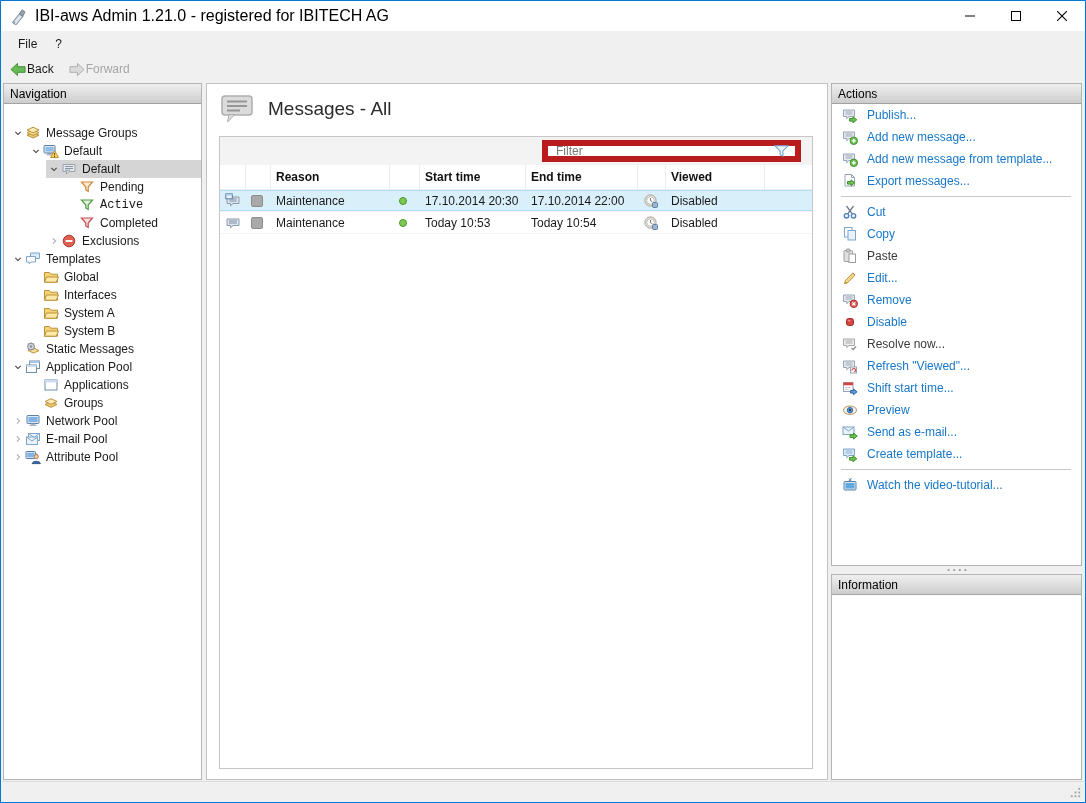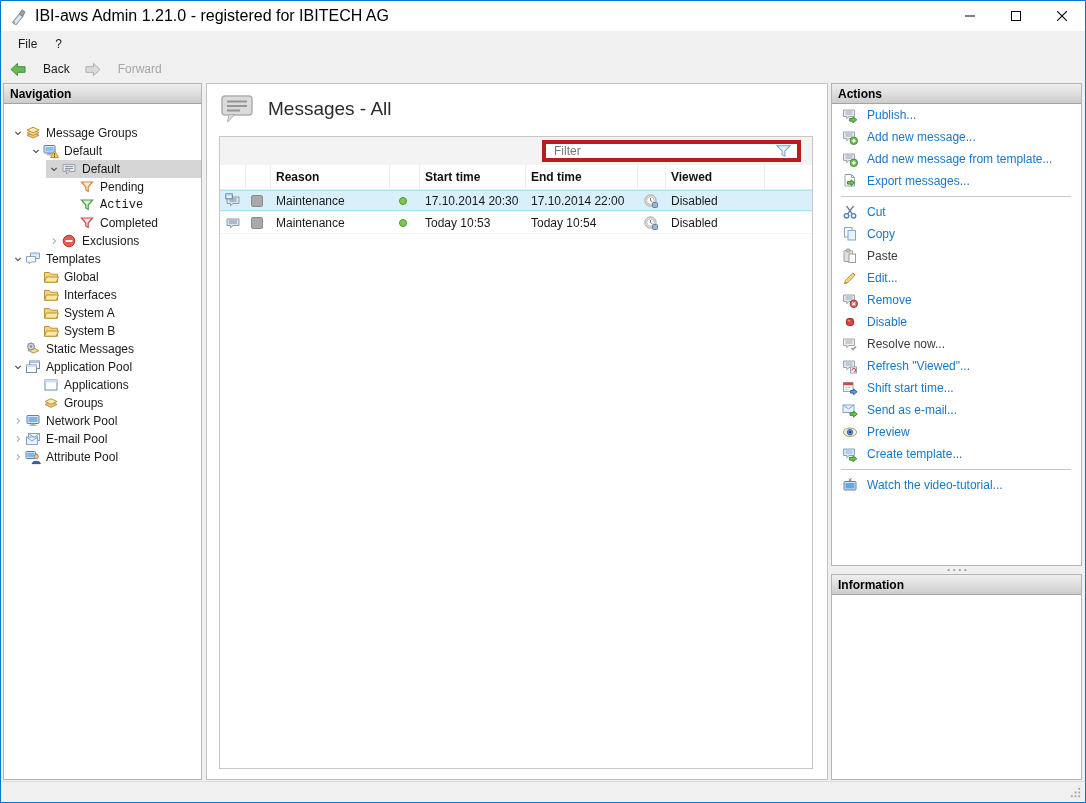--- a/index.html
+++ b/index.html
@@ -11,44 +11,44 @@
   .titlebar{height:30px;background:#fff;display:flex;align-items:center;padding-left:9px;}
   .app-ic{width:17px;height:17px;flex:none;}
   .title-text{margin-left:8px;font-size:16px;color:#000;}
   .win-controls{margin-left:auto;display:flex;height:100%;}
   .win-btn{width:46px;height:100%;display:flex;align-items:center;justify-content:center;cursor:default;}
   .wc{width:10px;height:10px;}
   
   .menubar{height:25px;display:flex;align-items:center;padding-left:8px;background:#F0F0F0;}
   .menu-item{padding:3px 9px;cursor:default;}
   .toolbar{height:26px;display:flex;align-items:center;padding-left:8px;gap:14px;background:#F0F0F0;}
-  .tool-btn{display:flex;align-items:center;gap:16px;cursor:default;}
+  .tool-btn{display:flex;align-items:center;gap:0;cursor:default;}
   .arr{width:18px;height:15px;}
   .tool-btn.disabled .tool-label{color:#A6A6A6;}
   
   .content{position:absolute;left:1px;right:1px;top:82px;bottom:21px;}
   .panel{position:absolute;background:#fff;border:1px solid #B4B4B4;}
-  .panel-header{height:20px;background:linear-gradient(#EFEFEF,#CDCDCD);border-bottom:1px solid #A3A3A3;font-weight:bold;color:#000;padding:3px 6px;font-size:12px;}
+  .panel-header{height:20px;background:linear-gradient(#EFEFEF,#CDCDCD);border-bottom:1px solid #A3A3A3;font-weight:normal;color:#000;padding:3px 6px;font-size:12px;}
   
   .nav-panel{left:1px;top:0;width:199px;bottom:1px;overflow:hidden;}
   .nav-tree{padding-top:20px;}
   .tree-row{height:18px;display:flex;align-items:center;cursor:default;white-space:nowrap;}
   .tree-row.selected{background:var(--tree-sel,#D5D5D5);}
   .chev{width:15px;height:16px;flex:none;display:flex;align-items:center;justify-content:center;}
   .chev svg{width:12px;height:12px;}
   .tree-ic{width:16px;height:16px;flex:none;}
   .tree-label{margin-left:5px;padding-right:8px;}
   
   .main-panel{left:204px;top:0;width:622px;bottom:1px;border-color:#C2C2C2;}
   .main-title{position:absolute;left:13px;top:10px;display:flex;align-items:center;}
   .big{width:34px;height:30px;flex:none;}
   .main-title-text{margin-left:14px;font-size:19px;color:#2b2b2b;}
   .list-control{position:absolute;left:12px;right:14px;top:52px;bottom:10px;border:1px solid #C6C6C6;background:#fff;display:flex;flex-direction:column;}
   .filter-strip{height:28px;background:#F3F3F3;display:flex;align-items:center;flex:none;}
-  .filter-box{margin-left:auto;margin-right:11px;width:259px;height:22px;background:#fff;border:4px solid #b91c1c;display:flex;align-items:center;}
+  .filter-box{margin-left:auto;margin-right:11px;width:259px;height:22px;background:#fff;border:6px solid #b91c1c;display:flex;align-items:center;}
   .filter-input{flex:1;min-width:0;border:none;outline:none;padding:0 8px;font:12px "Liberation Sans",sans-serif;color:#333;background:transparent;}
   .filter-input::placeholder{color:#767676;}
   .fil{width:17px;height:14px;margin-right:5px;flex:none;}
   .table-header{height:25px;display:flex;flex:none;align-items:stretch;}
   .th{display:flex;align-items:center;padding-left:5px;border-right:1px solid #EDEDED;border-bottom:1px solid #EDEDED;font-weight:bold;color:#111;overflow:hidden;white-space:nowrap;}
   .table-body{flex:1;}
   .tr{height:22px;display:flex;align-items:center;border-bottom:1px solid #F4F4F4;}
   .tr.selected{background:var(--row-sel,#D9F0FB);box-shadow:inset 0 1px 0 #AEDFF5, inset 0 -1px 0 #AEDFF5;}
   .td{display:flex;align-items:center;padding-left:5px;height:100%;overflow:hidden;white-space:nowrap;}
   .td .icon{width:16px;height:16px;}
@@ -646,36 +646,36 @@
                   <rect x="1.5" y="2.5" width="9.5" height="2.8" fill="#D64541"></rect>
                   <path d="M3.5 7.5h2M6.5 7.5h2M3.5 9.5h2" stroke="#B0B7BF" fill="none"></path>
                   <path d="M8.5 10.5h3V8.9l3.6 2.9-3.6 2.9v-1.6h-3z" fill="#5B9BD5" stroke="#2F6CA6"></path>
                 </svg>
               </span>
               <span class="action-label">Shift start time...</span>
             </div>
             <div class="action-item">
               <span class="icon action-ic">
                 <svg viewBox="0 0 16 16">
+                  <ellipse cx="8" cy="8.2" rx="6.6" ry="4.2" fill="#F6ECDF" stroke="#B29468"></ellipse>
+                  <circle cx="8" cy="8.2" r="2.7" fill="#5B9BD5" stroke="#2F6CA6"></circle>
+                  <circle cx="8" cy="8.2" r="1.1" fill="#163A5F"></circle>
+                </svg>
+              </span>
+              <span class="action-label">Preview</span>
+            </div>
+            <div class="action-item">
+              <span class="icon action-ic">
+                <svg viewBox="0 0 16 16">
                   <rect x="1" y="3" width="11" height="7.5" fill="#EAF2FA" stroke="#7FA6CC"></rect>
                   <path d="M1 3l5.5 4L12 3" fill="none" stroke="#7FA6CC"></path>
                   <path d="M8 10.8h3.5V9.1l3.8 3-3.8 3v-1.7H8z" fill="#6CC24A" stroke="#3F8F33"></path>
                 </svg>
               </span>
               <span class="action-label">Send as e-mail...</span>
-            </div>
-            <div class="action-item">
-              <span class="icon action-ic">
-                <svg viewBox="0 0 16 16">
-                  <ellipse cx="8" cy="8.2" rx="6.6" ry="4.2" fill="#F6ECDF" stroke="#B29468"></ellipse>
-                  <circle cx="8" cy="8.2" r="2.7" fill="#5B9BD5" stroke="#2F6CA6"></circle>
-                  <circle cx="8" cy="8.2" r="1.1" fill="#163A5F"></circle>
-                </svg>
-              </span>
-              <span class="action-label">Preview</span>
             </div>
             <div class="action-item">
               <span class="icon action-ic">
                 <svg viewBox="0 0 16 16">
                   <path d="M1.5 3h11v6.5H7l-2.2 2.2V9.5H1.5z" fill="#DCEAF8" stroke="#7FA6CC"></path>
                   <path d="M3.5 5h7M3.5 7h7" stroke="#8FB3D6" fill="none"></path>
                   <path d="M7.5 11.5h3.5V9.8l3.8 3-3.8 3v-1.7H7.5z" fill="#6CC24A" stroke="#3F8F33"></path>
                 </svg>
               </span>
               <span class="action-label">Create template...</span>

